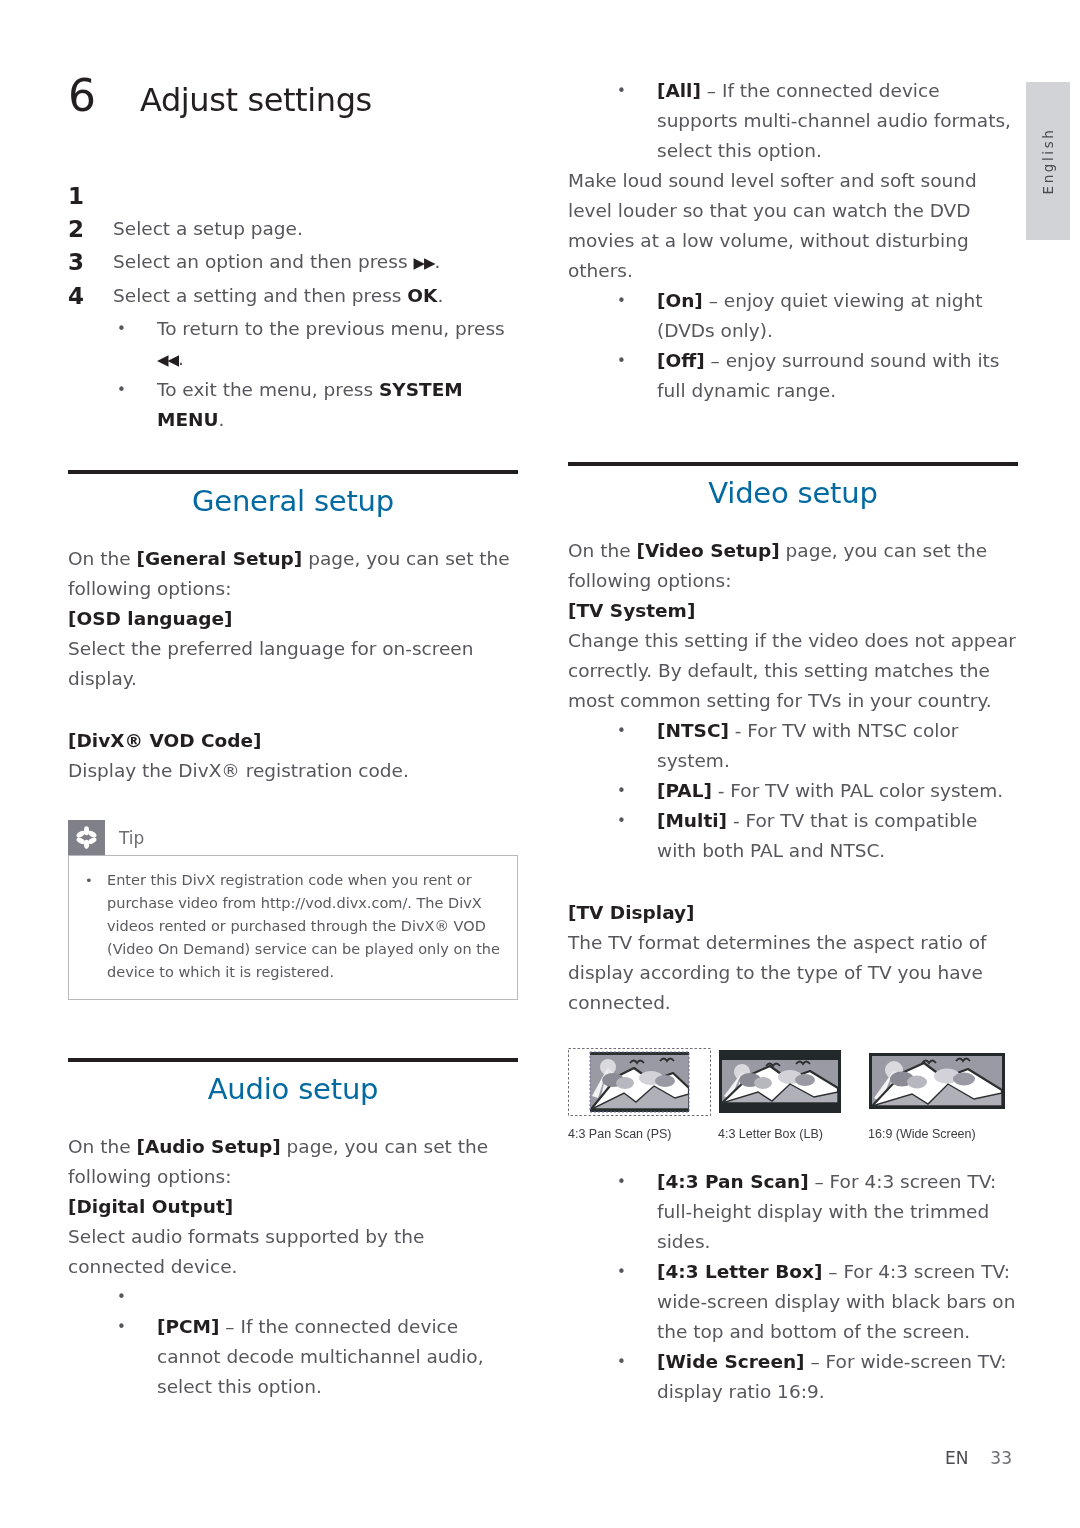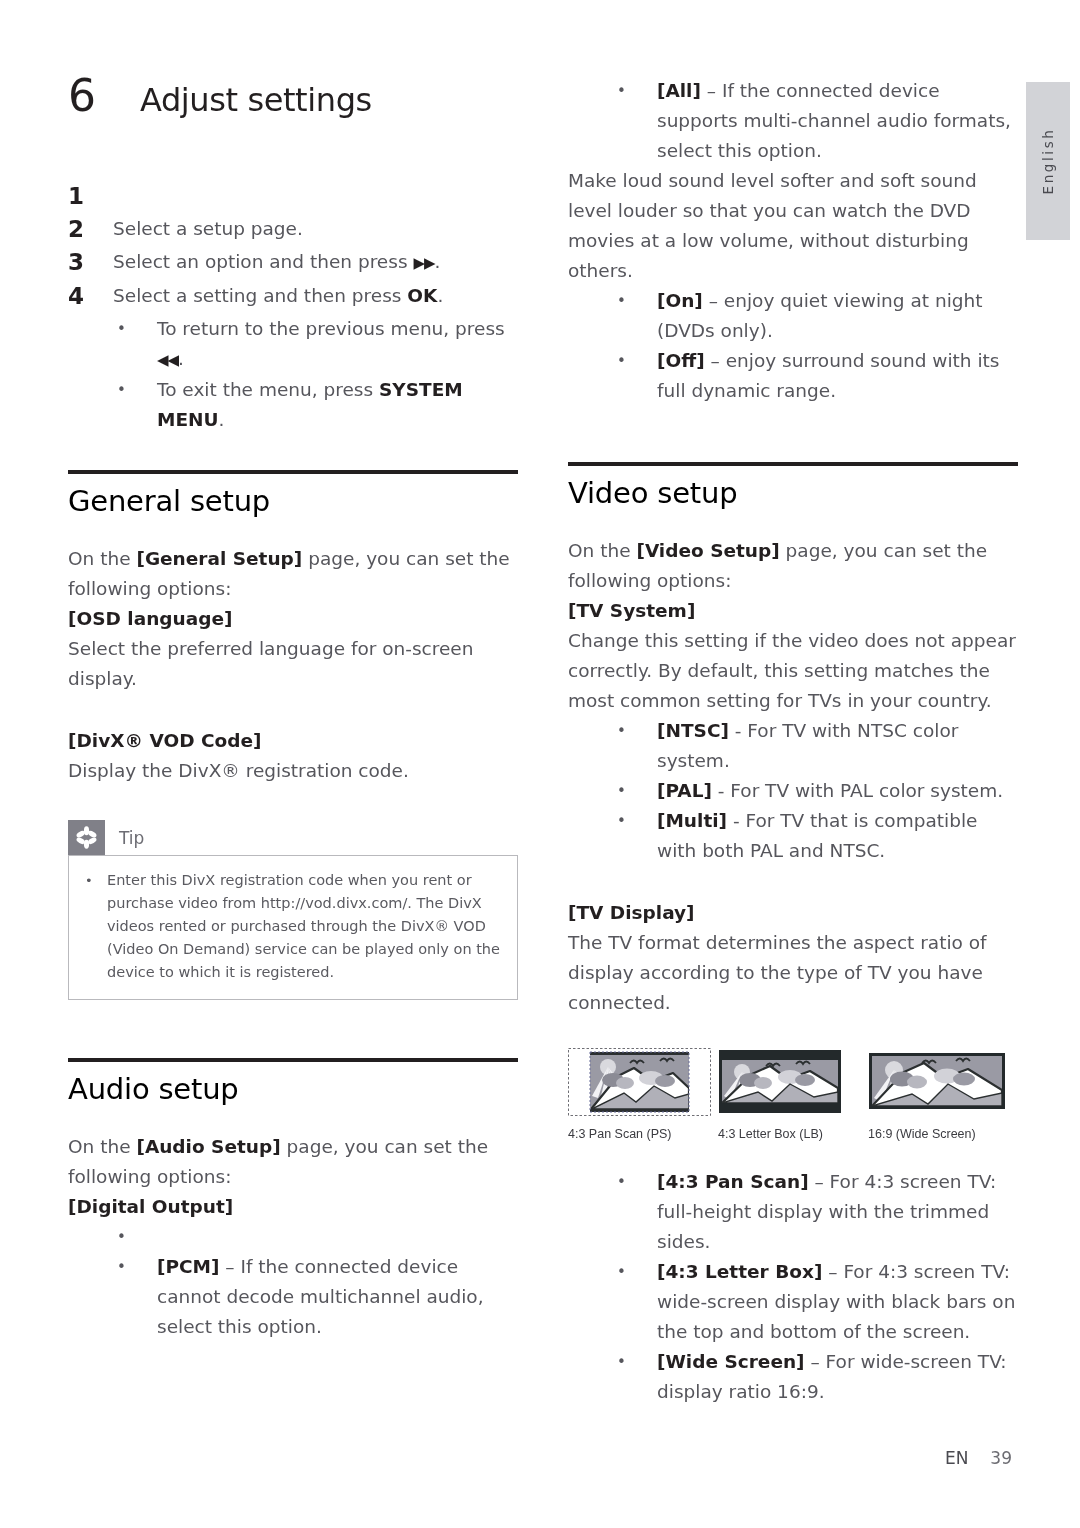--- a/index.html
+++ b/index.html
@@ -115,25 +115,26 @@
 
   .glyph { font-size: 15px; letter-spacing: -1px; color: #231f20; }
 
   
   .section-rule {
     border-top: 4px solid #231f20;
     margin-bottom: 10px;
   }
   .section-title {
     font-size: 29px;
-    color: #000000;
+    color: #0369a1;
     font-weight: 400;
     margin: 0 0 26px 0;
     letter-spacing: -0.2px;
     font-family: "DejaVu Sans", sans-serif;
+    text-align: center;
   }
 
   
   p.body {
     margin: 0;
     font-size: 18.5px;
     line-height: 30px;
     color: #56565c;
   }
   p.body b, .lead { color: #231f20; font-weight: 700; }
@@ -317,20 +318,21 @@
       </div>
     </div>
 
     <div style="height:58px"></div>
 
     <div class="section-rule"></div>
     <h2 class="section-title">Audio setup</h2>
 
     <p class="body"><span>On the </span><b>[Audio Setup]</b><span> page, you can set the following options:</span></p>
     <p class="subhead">[Digital Output]</p>
+    <p class="body">Select audio formats supported by the connected device.</p>
 
     <ul class="blist">
       <li>
         <div class="dot">•</div>
       </li>
       <li>
         <div class="dot">•</div>
         <div class="txt"><b>[PCM]</b><span> – If the connected device cannot decode multichannel audio, select this option.</span></div>
       </li>
     </ul>
@@ -496,16 +498,16 @@
       </li>
       <li>
         <div class="dot">•</div>
         <div class="txt"><b>[Wide Screen]</b><span> – For wide-screen TV: display ratio 16:9.</span></div>
       </li>
     </ul>
 
   </div>
 
   <div class="footer">
-    <span>EN</span><span class="pg">39</span>
+    <span>EN</span><span class="pg">33</span>
   </div>
 
 </div>
 
 </body></html>

